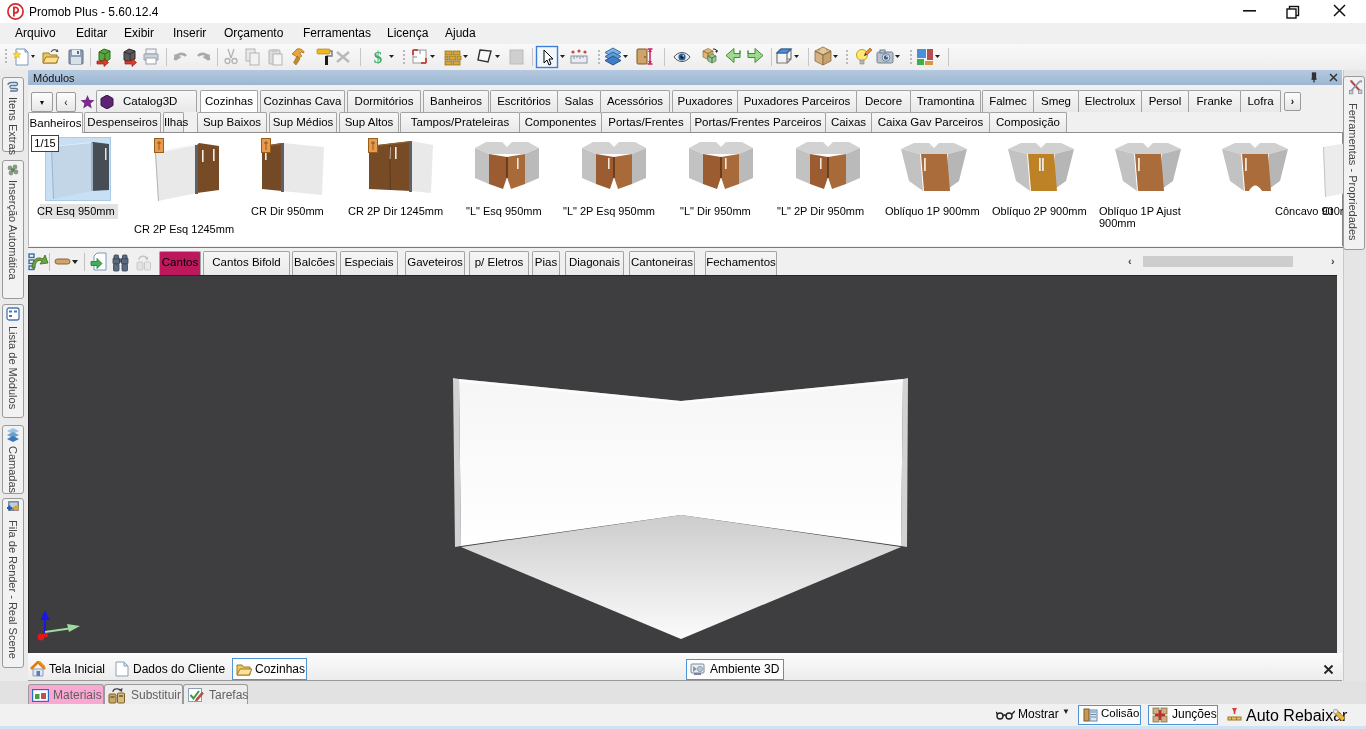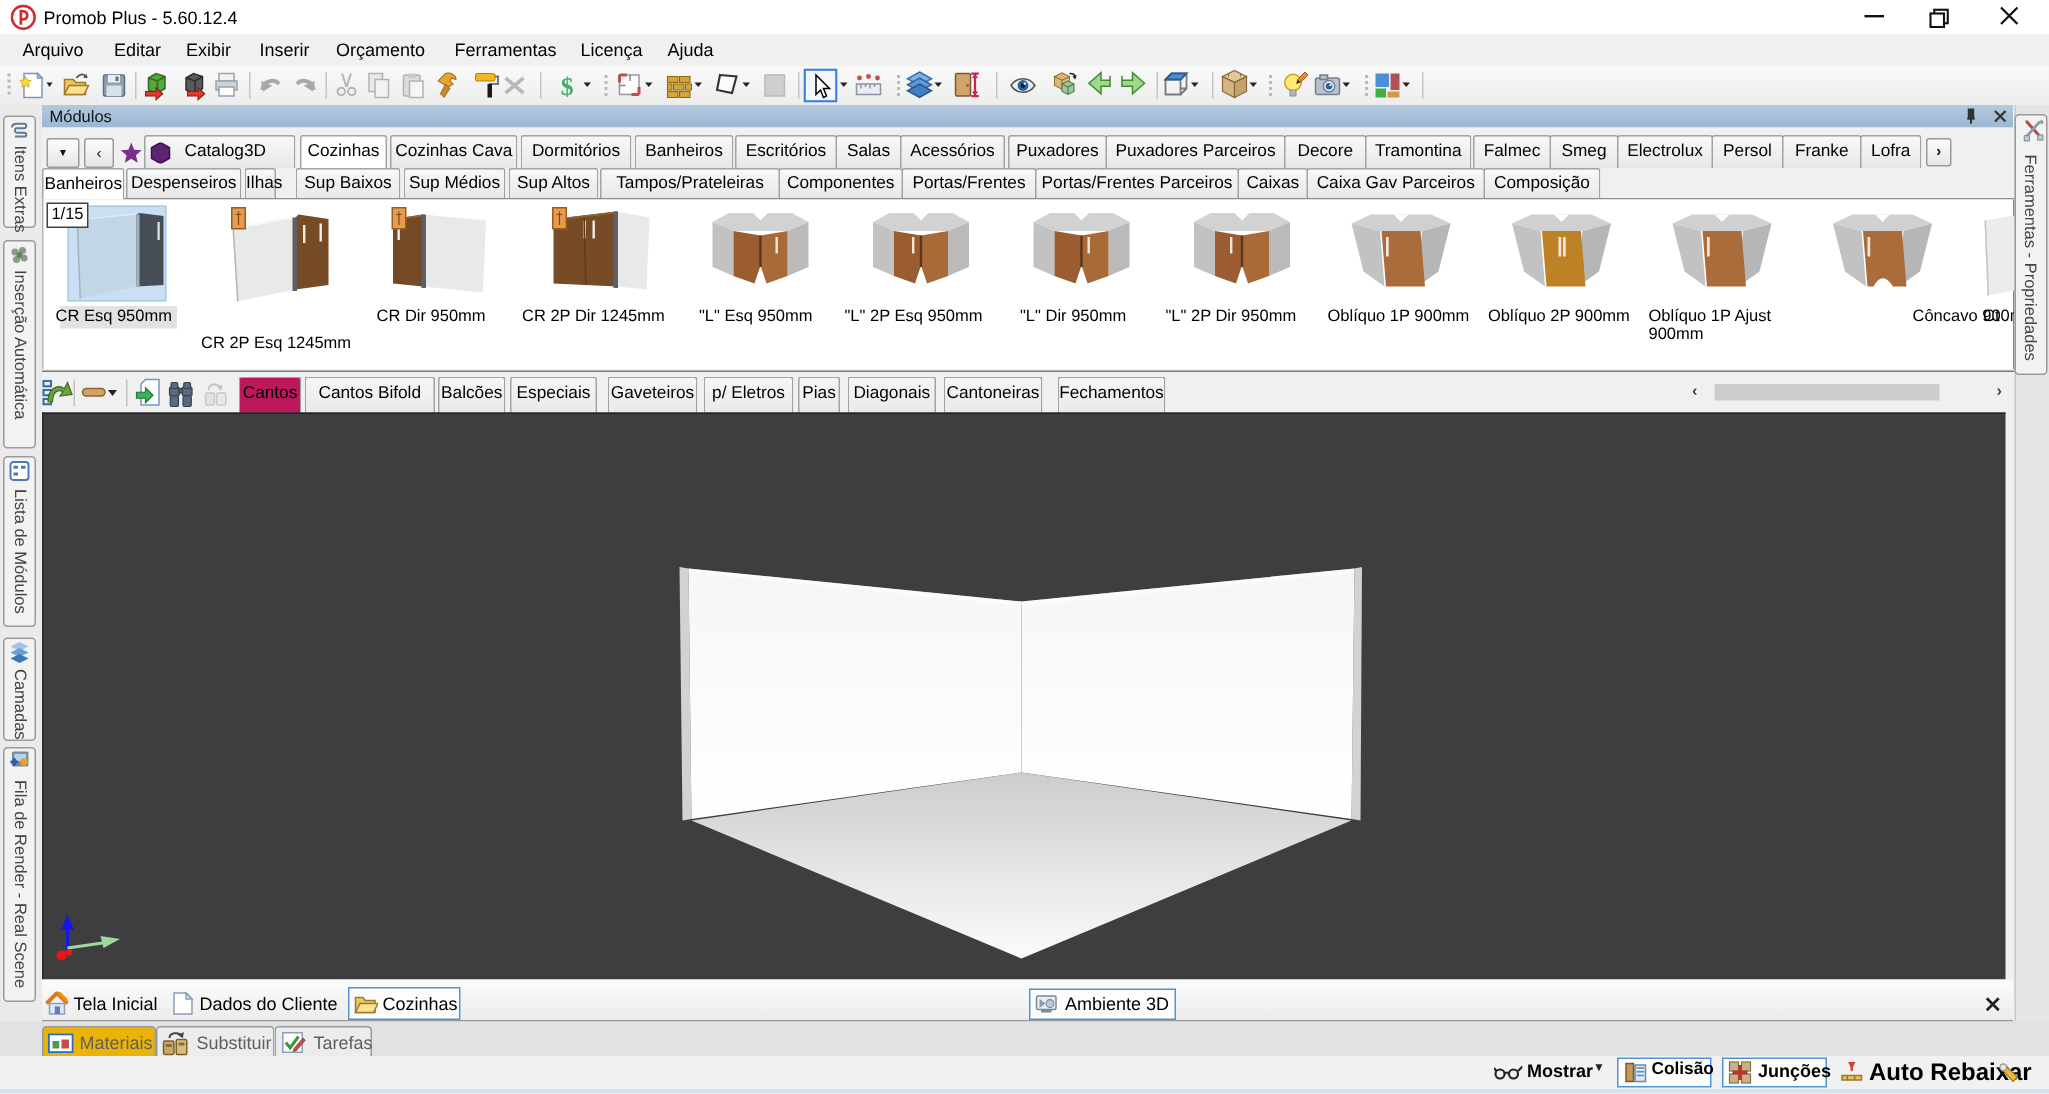--- a/index.html
+++ b/index.html
@@ -42,21 +42,21 @@
 
 
 #lsidebar { left:0; top:70px; width:28px; height:659px; background:#eaeaea; }
 #rsidebar { left:1343px; top:70px; width:23px; height:611px; background:#e5e5e5; border-left:1px solid #c9c9c9; }
 .vtab { position:absolute; border:1px solid #9a9a9a; border-radius:3px; background:#f2f2f2; }
 .vtext { position:absolute; writing-mode:vertical-rl; font-size:11px; color:#444; white-space:nowrap; }
 
 
 #btmrow1 { left:28px; top:653px; width:1314px; height:28px; background:linear-gradient(#fcfcfc,#ececec); border-bottom:1px solid #9a9a9a; }
 #btmrow2 { left:0; top:681px; width:1366px; height:23px; background:#e2e2e2; }
-#statusbar { left:0; top:704px; width:1366px; height:22px; background:#f1f1f1;font-weight:bold; }
+#statusbar { left:0; top:704px; width:1366px; height:22px; background:#f1f1f1; }
 #btmstrip { left:0; top:726px; width:1366px; height:3px; background:#d3e2f1; }
 .btab { position:absolute; top:3px; height:21px; border:1px solid #9a9a9a; border-bottom:none; border-radius:3px 3px 0 0; background:#ececec; font-size:12px; color:#5f5f5f; }
 .bluebtn { position:absolute; border:1px solid #4f94d6; background:#fdfdfd; font-size:12px; color:#000; }
 </style>
 </head>
 <body>
 <div id="app">
   <div id="titlebar" class="abs">
     <svg class="abs" style="left:7px;top:3px" width="17" height="17" viewBox="0 0 17 17">
       <circle cx="8.5" cy="8.5" r="7.6" fill="#fff" stroke="#d42b30" stroke-width="1.7"></circle>
@@ -679,21 +679,21 @@
         <path d="M3 4 l4 3 -4 3 z" fill="#8898a8"></path>
         <circle cx="10" cy="7" r="2.6" fill="#b8c8d8" stroke="#78889a" stroke-width="0.7"></circle>
         <rect x="4" y="11" width="7" height="2" fill="#78889a"></rect>
       </svg>
     <div class="abs" style="left:682px;top:9px;font-size:12px;color:#000">Ambiente 3D</div>
     <svg class="abs" style="left:1295px;top:11px" width="11" height="11" viewBox="0 0 11 11">
         <path d="M1.5 1.5 L9.5 9.5 M9.5 1.5 L1.5 9.5" stroke="#222" stroke-width="1.8"></path>
       </svg>
   </div>
   <div id="btmrow2" class="abs">
-    <div class="btab" style="left:28px;width:76px;background:#eab308;height:22px">
+    <div class="btab" style="left:28px;width:76px;background:#f9a8d4;height:22px">
       <svg class="abs" style="left:3px;top:4px" width="17" height="13" viewBox="0 0 17 13">
           <rect x="0.5" y="0.5" width="16" height="12" fill="#fff" stroke="#2a6cc8" stroke-width="1.4"></rect>
           <rect x="3" y="5" width="4.5" height="5" fill="#4a9a4a"></rect>
           <rect x="9" y="4" width="5" height="6" fill="#c05050"></rect>
         </svg>
       <span class="abs" style="left:24px;top:3px">Materiais</span>
     </div>
     <div class="btab" style="left:104px;width:79px">
       <svg class="abs" style="left:3px;top:2px" width="18" height="17" viewBox="0 0 18 17">
           <path d="M5 5 C5 1 12 1 13 4" fill="none" stroke="#444" stroke-width="1.3"></path>

